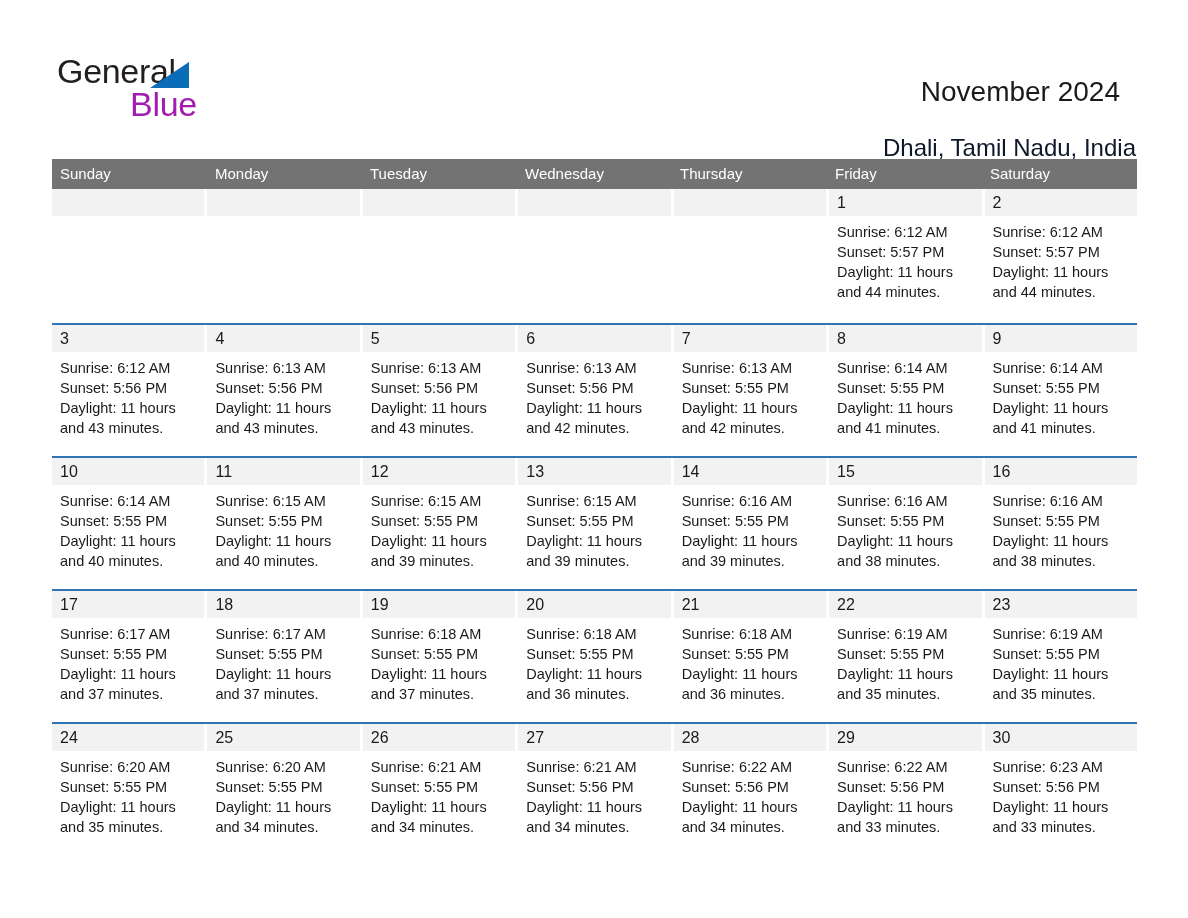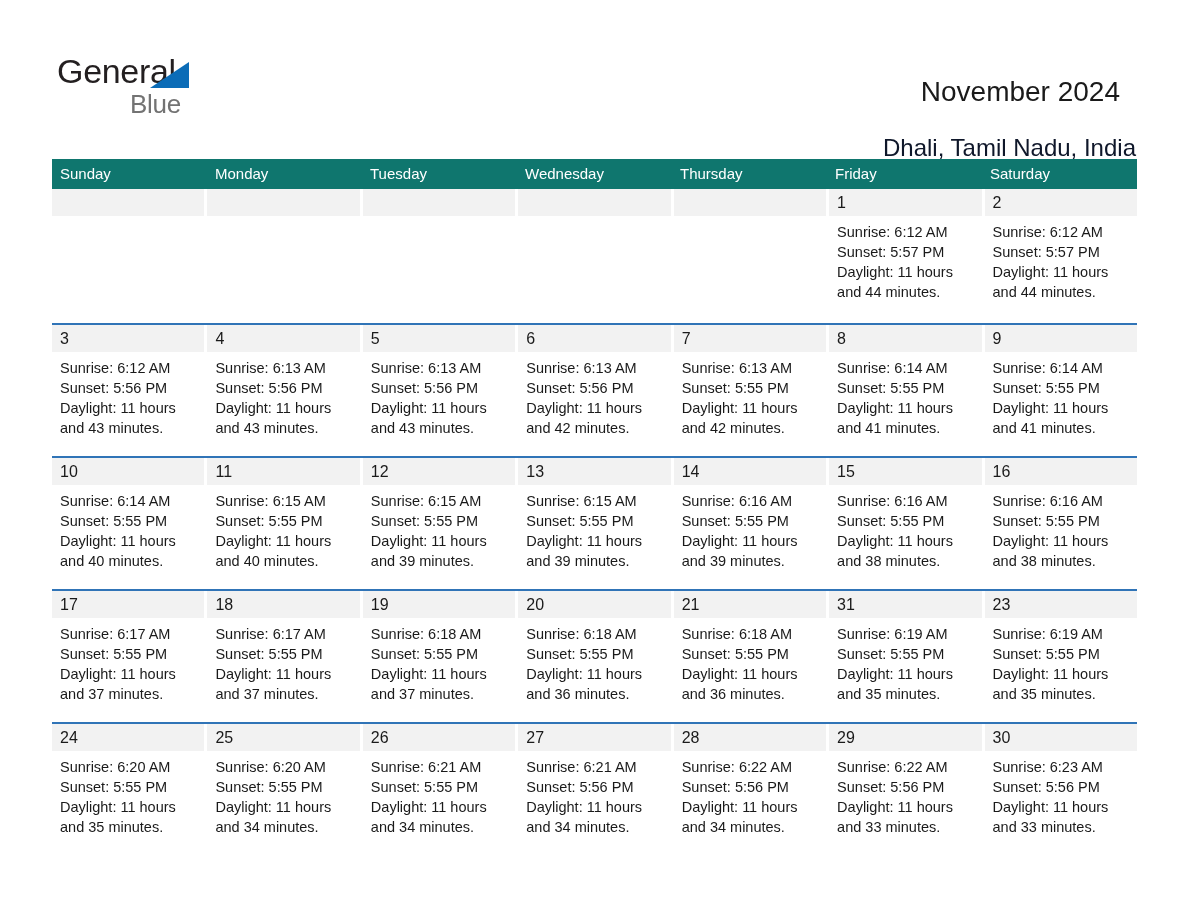--- a/index.html
+++ b/index.html
@@ -52,23 +52,23 @@
     top: 10px;
     width: 0;
     height: 0;
     border-left: 39px solid transparent;
     border-bottom: 26px solid #0b6cb7;
   }
   .logo-blue {
     position: absolute;
     left: 73px;
     top: 33px;
-    font-size: 26px;
+    font-size: 34px;
     line-height: 38px;
-    color: #737373;
+    color: #a21caf;
     letter-spacing: -0.3px;
   }
   .title-block {
     position: absolute;
     right: 52px;
     top: 52px;
     text-align: right;
   }
   .cal-title {
     font-size: 28px;
@@ -89,21 +89,21 @@
 
   
   .calendar {
     position: absolute;
     left: 52px;
     top: 159px;
     width: 1085px;
   }
   .weekdays {
     display: flex;
-    background: #0f766e;
+    background: #737373;
     height: 30px;
   }
   .weekday {
     flex: 1 1 0;
     color: #ffffff;
     font-size: 15px;
     line-height: 30px;
     padding-left: 8px;
     box-sizing: border-box;
     white-space: nowrap;
@@ -370,21 +370,21 @@
           </div>
           <div class="day-cell">
             <div class="day-num-band"><span class="day-num">21</span></div>
             <div class="day-body">
               <div class="day-line">Sunrise: 6:18 AM</div>
               <div class="day-line">Sunset: 5:55 PM</div>
               <div class="day-line wrap">Daylight: 11 hours and 36 minutes.</div>
             </div>
           </div>
           <div class="day-cell">
-            <div class="day-num-band"><span class="day-num">31</span></div>
+            <div class="day-num-band"><span class="day-num">22</span></div>
             <div class="day-body">
               <div class="day-line">Sunrise: 6:19 AM</div>
               <div class="day-line">Sunset: 5:55 PM</div>
               <div class="day-line wrap">Daylight: 11 hours and 35 minutes.</div>
             </div>
           </div>
           <div class="day-cell">
             <div class="day-num-band"><span class="day-num">23</span></div>
             <div class="day-body">
               <div class="day-line">Sunrise: 6:19 AM</div>

